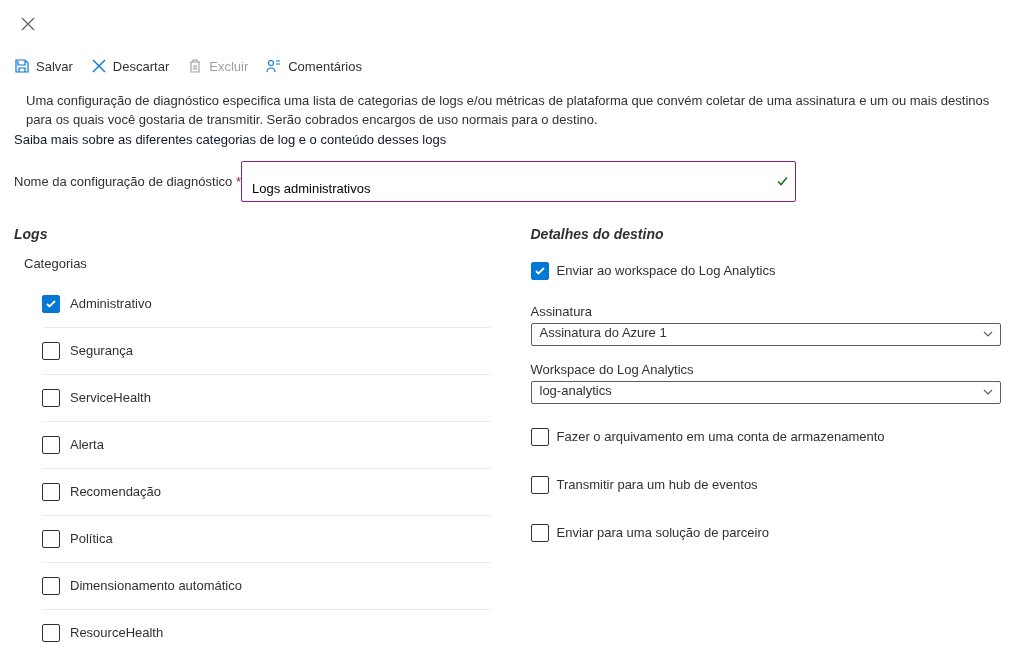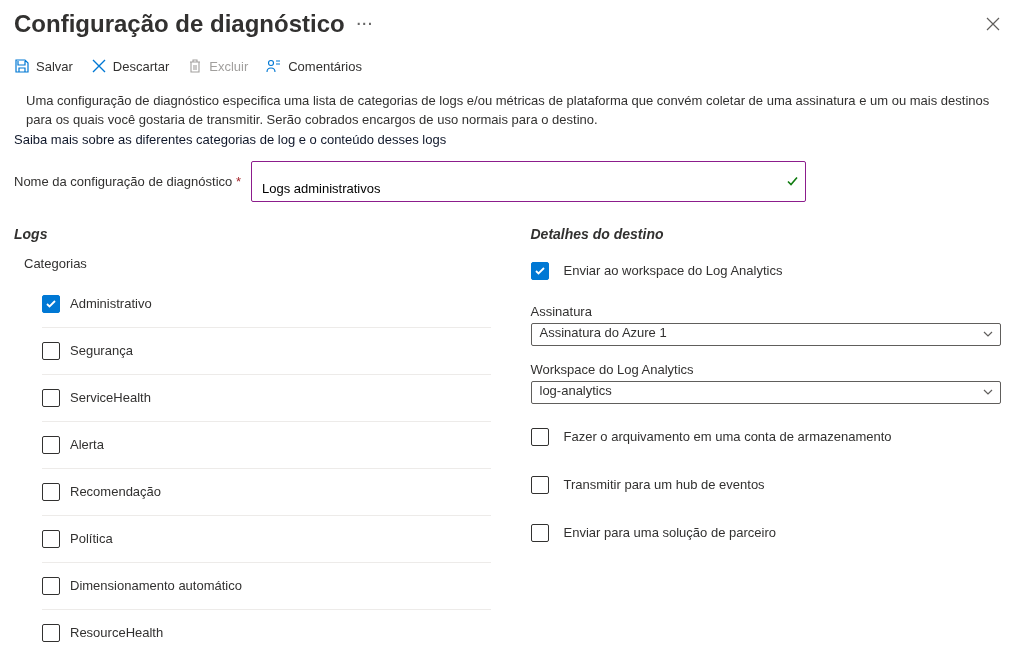--- a/index.html
+++ b/index.html
@@ -55,21 +55,20 @@
   .tool-icon { width: 16px; height: 16px; display: inline-flex; align-items: center; justify-content: center; }
   .description {
     line-height: 1.45;
     margin-bottom: 2px;
     margin-left: 12px;
   }
   .link { color: #0f172a; cursor: pointer; }
   .name-row {
     display: flex;
     align-items: center;
-    gap: 10px;
     margin-top: 14px;
     margin-bottom: 24px;
   }
   .required { color: #a4262c; }
   .name-input-wrap {
     position: relative;
     flex: 0 0 555px;
   }
   .name-input-wrap input {
     width: 100%;
@@ -127,21 +126,21 @@
     background: #fff;
   }
   .chk.checked {
     background: #0078d4;
     border-color: #0078d4;
     color: #fff;
   }
   .dest-item {
     display: flex;
     align-items: center;
-    gap: 15px;
+    gap: 8px;
     padding: 6px 0;
     margin-bottom: 18px;
   }
   .dest-sub {
     margin-left: 0;
     margin-bottom: 18px;
   }
   .field-label { font-size: 13px; margin-bottom: 4px; }
   .select {
     width: 100%;
@@ -167,24 +166,20 @@
     font-size: 10px;
     pointer-events: none;
   }
   .select-wrap { position: relative; max-width: 470px; margin-bottom: 16px; }
   svg { display: block; }
 </style>
 </head>
 <body>
 
 <div class="header">
-  <div class="title">
-    <span>Configuração de diagnóstico</span>
-    <span class="title-dots">···</span>
-  </div>
   <div class="close-btn">
     <svg width="14" height="14" viewBox="0 0 14 14">
         <path d="M1 1 L13 13 M13 1 L1 13" stroke="#605e5c" stroke-width="1.2" fill="none"></path>
       </svg>
   </div>
 </div>
 
 <div class="toolbar">
   <div class="tool-btn">
     <span class="tool-icon">

